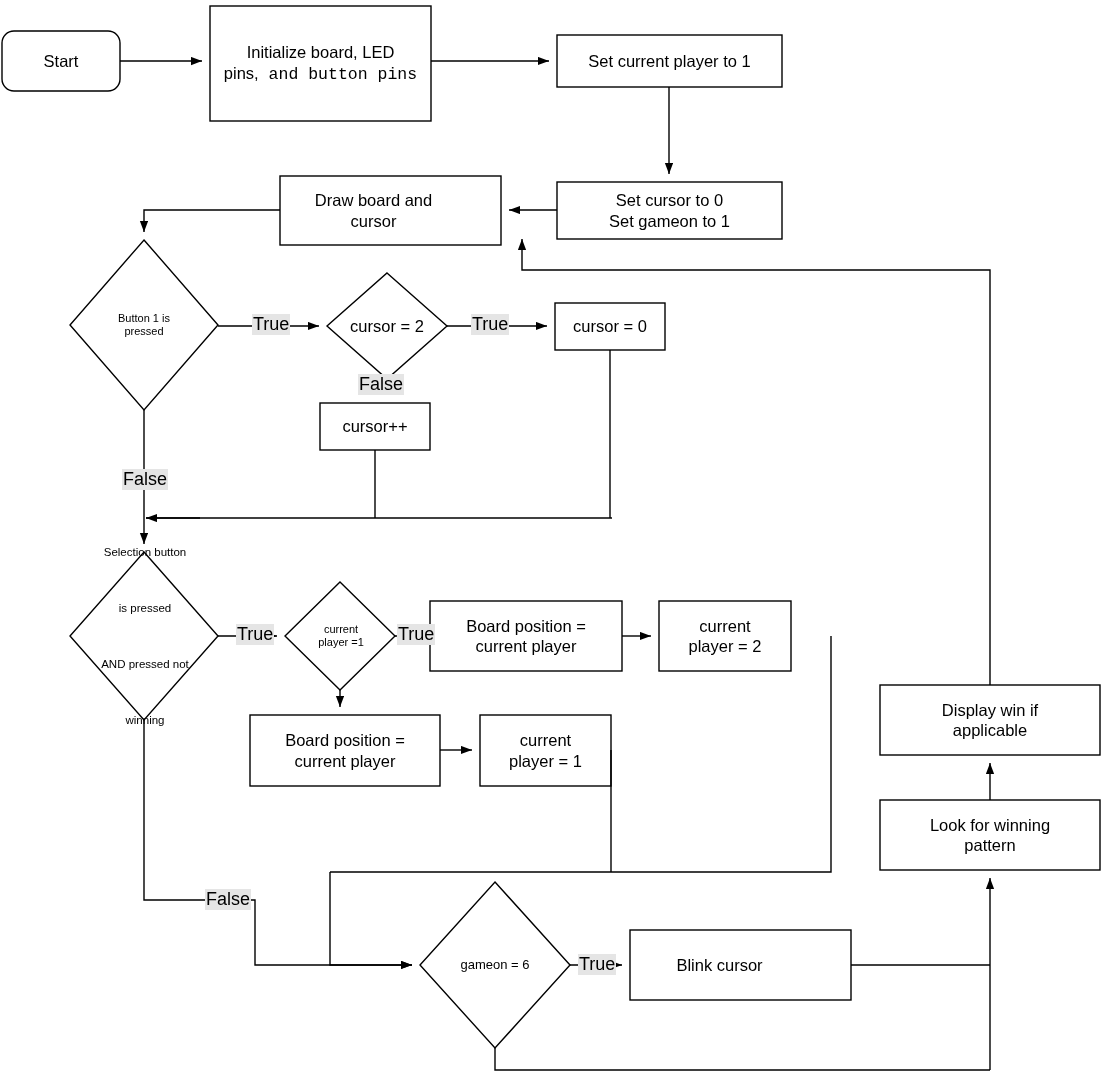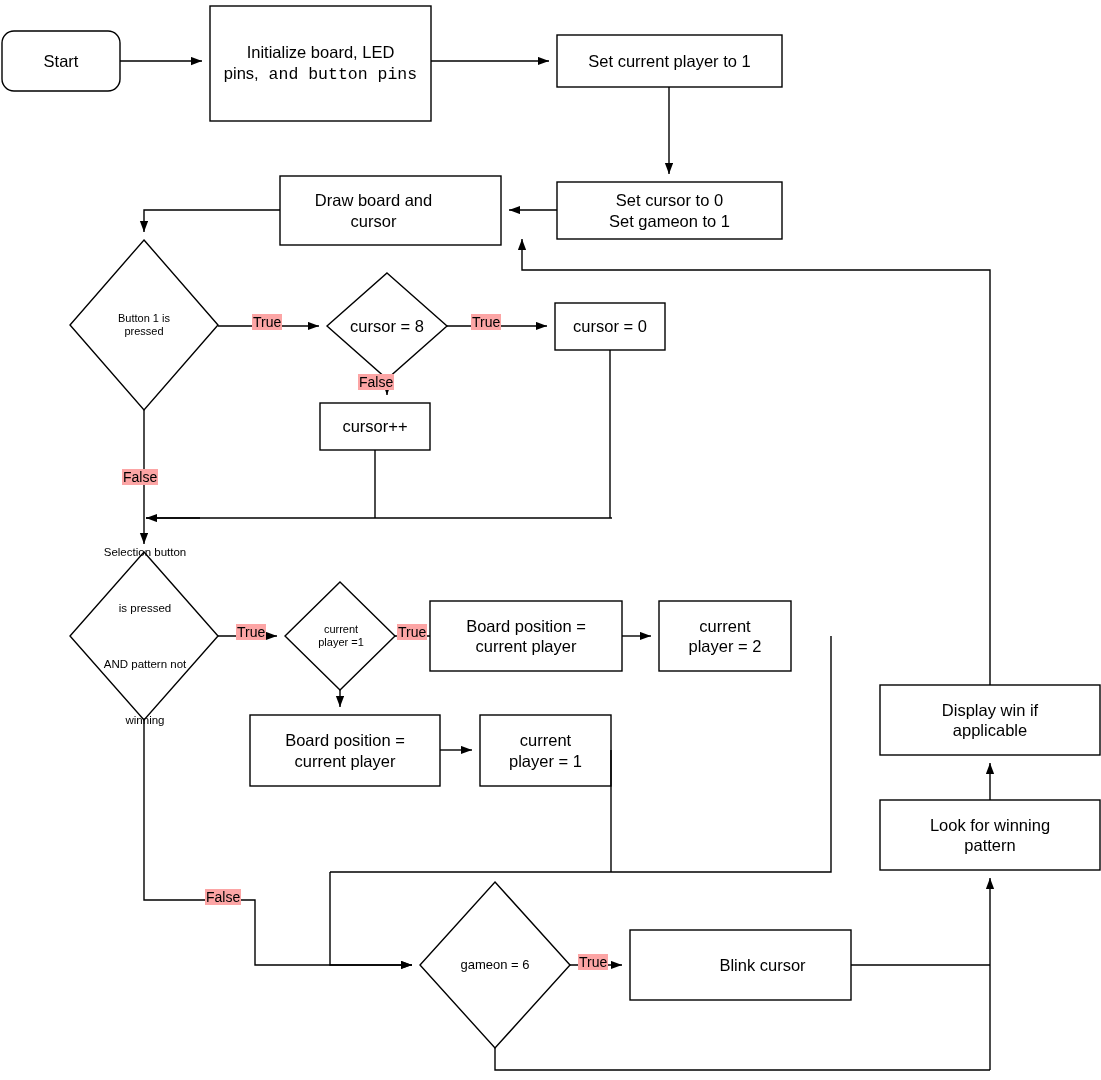--- a/index.html
+++ b/index.html
@@ -36,23 +36,23 @@
     pointer-events: none;
     color: #000000;
   }
   .t16 { font-size: 16.5px; }
   .t15 { font-size: 11px; }
   .t13 { font-size: 13px; }
   .t11 { font-size: 11.5px; }
   .mono { font-family: "Liberation Mono", monospace; margin-top: 34px; }
   .edge-label {
     position: absolute;
-    font-size: 14px;
+    font-size: 18px;
     color: #000000;
-    background: #fca5a5;
+    background: #e5e5e5;
     padding: 0 1px;
     white-space: nowrap;
     pointer-events: none;
   }
   .hit {
     position: absolute;
     background: transparent;
   }
 </style>
 </head>
@@ -146,30 +146,30 @@
   <div class="node-text" style="left:280px; top:176px; width:187px; height:69px; flex-direction:column;align-items:center;">
     <span class="t16">Draw board and</span>
     <span class="t16">cursor</span>
   </div>
 
   <div class="node-text" style="left:64px; top:295px; width:160px; height:60px; flex-direction:column;">
     <span class="t15">Button 1 is</span>
     <span class="t15">pressed</span>
   </div>
 
-  <div class="node-text t16" style="left:322px; top:306px; width:130px; height:40px;">cursor = 8</div>
+  <div class="node-text t16" style="left:322px; top:306px; width:130px; height:40px;">cursor = 2</div>
 
   <div class="node-text t16" style="left:555px; top:303px; width:110px; height:47px;">cursor = 0</div>
 
   <div class="node-text t16" style="left:320px; top:403px; width:110px; height:47px;">cursor++</div>
 
   <div class="node-text" style="left:60px; top:586px; width:170px; height:100px; flex-direction:column;gap:42px;">
     <span class="t11">Selection button</span>
     <span class="t11">is pressed</span>
-    <span class="t11">AND pattern not</span>
+    <span class="t11">AND pressed not</span>
     <span class="t11">winning</span>
   </div>
 
   <div class="node-text" style="left:283px; top:608px; width:116px; height:56px; flex-direction:column;">
     <span class="t15">current</span>
     <span class="t15">player =1</span>
   </div>
 
   <div class="node-text" style="left:430px; top:601px; width:192px; height:70px; flex-direction:column;">
     <span class="t16">Board position =</span>
@@ -196,21 +196,21 @@
     <span class="t16">pattern</span>
   </div>
 
   <div class="node-text" style="left:880px; top:685px; width:220px; height:70px; flex-direction:column;">
     <span class="t16">Display win if</span>
     <span class="t16">applicable</span>
   </div>
 
   <div class="node-text t13" style="left:430px; top:945px; width:130px; height:40px;">gameon = 6</div>
 
-  <div class="node-text t16" style="left:652px; top:930px; width:221px; height:70px;">Blink cursor</div>
+  <div class="node-text t16" style="left:609px; top:930px; width:221px; height:70px;">Blink cursor</div>
 
   <div class="edge-label" style="left:252px; top:314px;">True</div>
   <div class="edge-label" style="left:122px; top:469px;">False</div>
   <div class="edge-label" style="left:471px; top:314px;">True</div>
   <div class="edge-label" style="left:358px; top:374px;">False</div>
   <div class="edge-label" style="left:236px; top:624px;">True</div>
   <div class="edge-label" style="left:205px; top:889px;">False</div>
   <div class="edge-label" style="left:397px; top:624px;">True</div>
   <div class="edge-label" style="left:578px; top:954px;">True</div>
 

